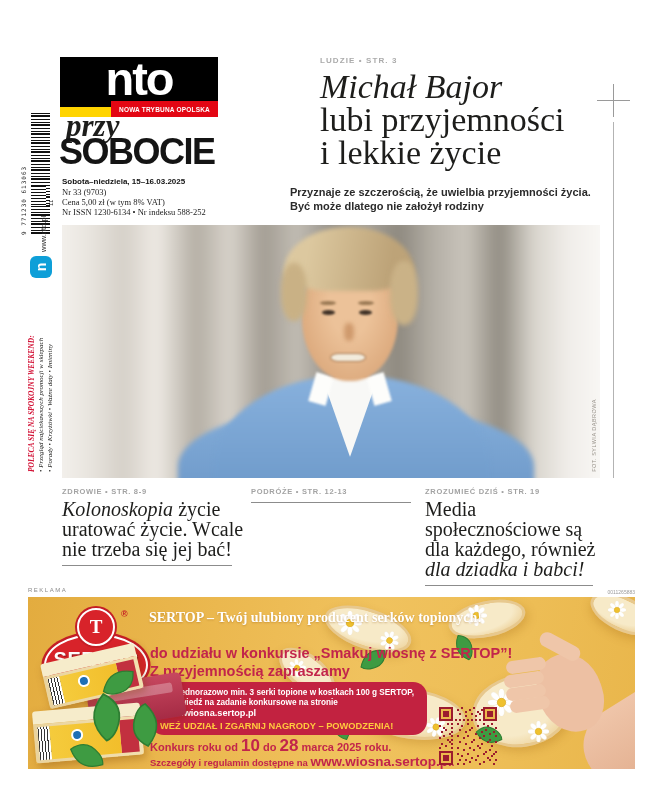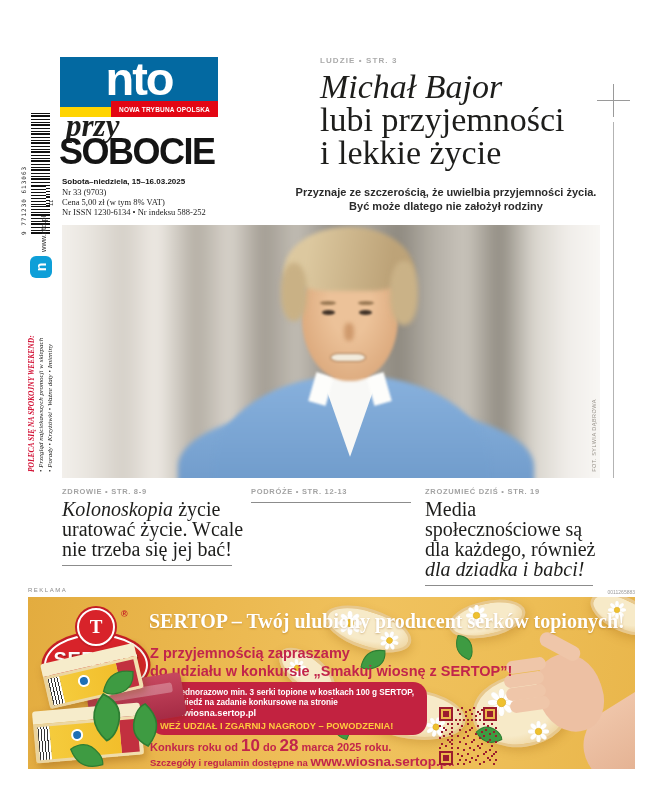--- a/index.html
+++ b/index.html
@@ -1,21 +1,21 @@
 <!DOCTYPE html>
 <html><head>
 <meta charset="utf-8">
 <style>
   *{margin:0;padding:0;box-sizing:border-box}
   html,body{width:661px;height:800px;background:#fff}
   .page{position:relative;width:661px;height:800px;background:#fff;overflow:hidden;
         font-family:"Liberation Sans",sans-serif;color:#1d1d1b}
 
   
-  .nto-box{position:absolute;left:60px;top:57px;width:158px;height:50px;background:#0369a1;
+  .nto-box{position:absolute;left:60px;top:57px;width:158px;height:50px;background:#000000;
            display:flex;align-items:center;justify-content:center}
   .nto-box span{font-size:47px;font-weight:800;color:#fff;letter-spacing:-2px;line-height:1;padding-bottom:8px}
   .nto-yellow{position:absolute;left:60px;top:107px;width:158px;height:10px;background:#FFD400}
   .nto-red{position:absolute;left:111px;top:101px;width:107px;height:16px;background:#E30613;
            display:flex;align-items:center;justify-content:center}
   .nto-red span{font-size:6.5px;font-weight:700;color:#fff;letter-spacing:.2px;white-space:nowrap}
   .przy{position:absolute;left:66px;top:108px;font-family:"Liberation Serif",serif;font-style:italic;
         font-weight:600;font-size:31px;color:#1d1d1b}
   .sobocie{position:absolute;left:59px;top:131px;font-size:36px;font-weight:900;letter-spacing:-1.5px;color:#141414}
   .issue-info{position:absolute;left:62px;top:177px;line-height:10px}
@@ -39,21 +39,21 @@
     font-family:"Liberation Serif",serif;font-style:italic;line-height:9.5px;white-space:nowrap}
   .promo-vertical .ph{color:#D21034;font-weight:700;font-size:7.5px}
   .promo-vertical .pl{color:#1d1d1b;font-size:7px}
 
   
   .lead{position:absolute;left:320px;top:56px;width:322px;}
   .kicker{font-size:8px;letter-spacing:1.1px;color:#ABABAB;font-weight:600}
   .lead .hl{font-family:"Liberation Serif",serif;font-weight:400;font-size:34px;line-height:33px;margin-top:5px;color:#1d1d1b}
   .lead .hl .l1{font-style:italic;display:block}
   .lead .hl .l2,.lead .hl .l3{display:block}
-  .deck{position:absolute;left:290px;top:185px;width:312px;text-align:center;font-size:11px;font-weight:800;
+  .deck{position:absolute;left:290px;top:185px;width:312px;text-align:left;font-size:11px;font-weight:800;
     line-height:14px;color:#2b2b2b}
   .mark-h{position:absolute;left:597px;top:100px;width:33px;height:1px;background:#9a9a9a}
   .mark-v{position:absolute;left:613px;top:84px;width:1px;height:33px;background:#9a9a9a}
   .rule-v{position:absolute;left:613px;top:122px;width:1px;height:356px;background:#b3b3b3}
 
   
   .photo{position:absolute;left:62px;top:225px;width:538px;height:253px;overflow:hidden;background:#cfcac2}
   .photo>div{position:absolute}
   .pbg{inset:-12px;background:linear-gradient(90deg,#f6f4f0 0%,#e9e5df 7%,#d5d0c8 13%,#eeeae4 19%,#b4aea4 26%,
     #d8d3cb 32%,#a39d93 38%,#c2bdb4 44%,#97928a 50%,#aaa59c 56%,#8e897f 62%,#b3aea5 68%,#c9c4bb 74%,
@@ -118,21 +118,21 @@
     letter-spacing:.5px;text-shadow:1px 1px 0 #8f1016}
   .s-city-band{left:24px;top:64px;width:56px;height:12px;background:#fff;border-radius:6px;
     display:flex;align-items:center;justify-content:center}
   .s-city{color:#D8232A;font-weight:800;font-size:8px;letter-spacing:2px}
   .s-emblem{left:33px;top:0;width:38px;height:38px;background:#D8232A;border:2.5px solid #fff;border-radius:50%;
     box-shadow:0 0 0 2px #C41E25;display:flex;align-items:center;justify-content:center}
   .s-emblem span{color:#fff;font-family:"Liberation Serif",serif;font-weight:700;font-size:19px}
   .s-reg{left:77px;top:1px;color:#C41E25;font-size:9px;font-weight:700}
 
   .ad-headline{position:absolute;left:121px;top:13px;width:486px;font-family:"Liberation Serif",serif;
-    font-weight:700;font-size:20px;color:#fff;text-shadow:0 1px 2px rgba(140,80,0,.35);white-space:nowrap}
+    font-weight:700;font-size:14px;color:#fff;text-shadow:0 1px 2px rgba(140,80,0,.35);white-space:nowrap}
   .ad-invite{position:absolute;left:122px;top:47px;font-size:14.5px;font-weight:800;color:#C2254B;line-height:18px}
   .ad-invite span{display:block}
   .ad-box{position:absolute;left:122px;top:85px;width:277px;height:53px;background:#C22240;border-radius:14px;
     padding:6px 10px 0;color:#fff}
   .ab-l{font-size:8.2px;line-height:10px;font-weight:600;white-space:nowrap}
   .ab-url{font-size:9.2px;font-weight:800}
   .ab-cta{margin-top:3px;font-size:9.3px;font-weight:800;color:#FFC93E;white-space:nowrap}
   .ad-duration{position:absolute;left:122px;top:139px;color:#C2254B;font-weight:800;font-size:11px}
   .ad-duration .big{font-size:17px}
   .ad-details{position:absolute;left:122px;top:157px;color:#C2254B;font-weight:800;font-size:9.5px}
@@ -330,22 +330,22 @@
           <span class="s-city">TYCHY</span>
         </div>
       <div class="s-emblem">
           <span>T</span>
         </div>
       <div class="s-reg">®</div>
     </div>
 
     <div class="ad-headline">SERTOP – Twój ulubiony producent serków topionych!</div>
     <div class="ad-invite">
+      <span>do udziału w konkursie „Smakuj wiosnę z SERTOP”!</span>
       <span>Z przyjemnością zapraszamy</span>
-      <span>do udziału w konkursie „Smakuj wiosnę z SERTOP”!</span>
     </div>
     <div class="ad-box">
       <div class="ab-l">Kup jednorazowo min. 3 serki topione w kostkach 100 g SERTOP,</div>
       <div class="ab-l">odpowiedź na zadanie konkursowe na stronie</div>
       <div class="ab-l ab-url">www.wiosna.sertop.pl</div>
       <div class="ab-cta">WEŹ UDZIAŁ I ZGARNIJ NAGRODY – POWODZENIA!</div>
     </div>
     <div class="ad-duration"><span>Konkurs roku od </span><span class="big">10</span><span> do </span><span class="big">28</span><span> marca 2025 roku.</span></div>
     <div class="ad-details"><span>Szczegóły i regulamin dostępne na </span><span class="url-big">www.wiosna.sertop.pl</span><span>.</span></div>
 

